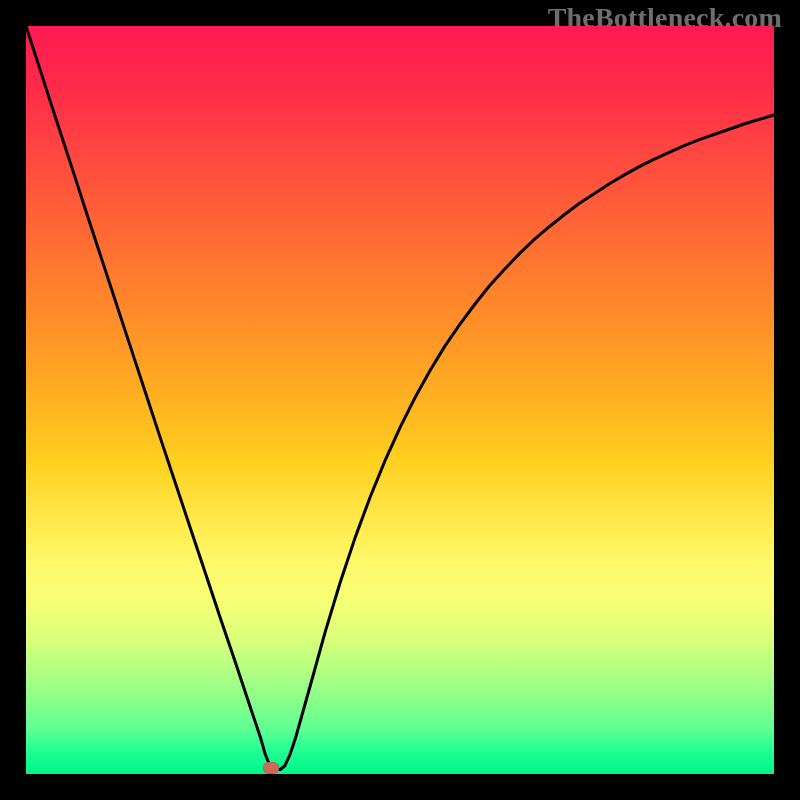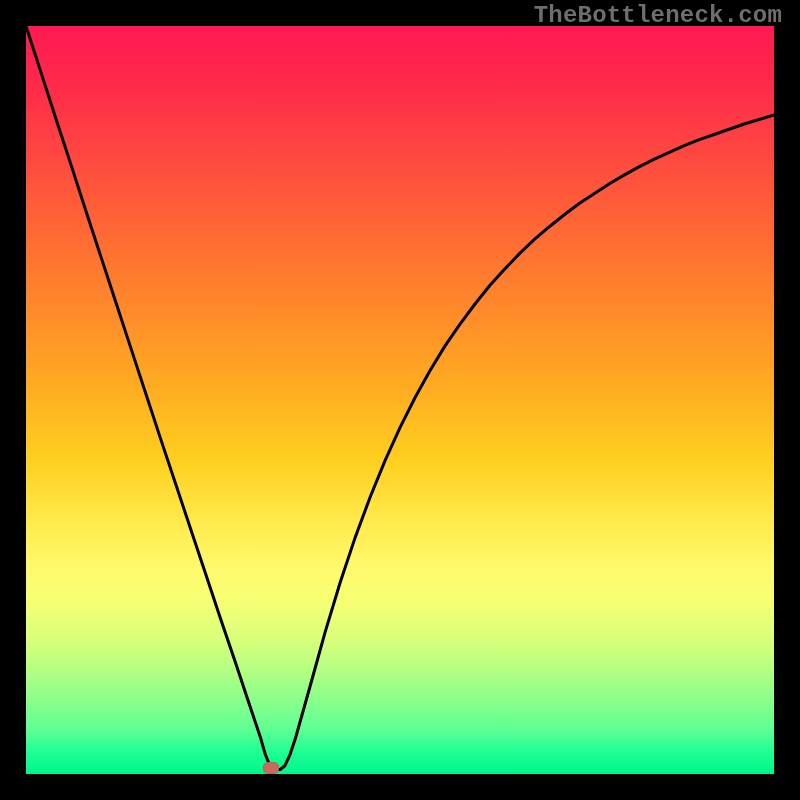--- a/index.html
+++ b/index.html
@@ -7,22 +7,22 @@
   .frame {
     position: relative;
     width: 800px;
     height: 800px;
     background: #000;
   }
   .watermark {
     position: absolute;
     top: 2px;
     right: 18px;
-    font-family: Liberation Mono, monospace;
-    font-size: 24px;
+    font-family: Liberation Serif, serif;
+    font-size: 28px;
     font-weight: 600;
     color: #6e6e6e;
     letter-spacing: 0.2px;
   }
   .plot {
     position: absolute;
     left: 26px;
     top: 26px;
     width: 748px;
     height: 748px;

